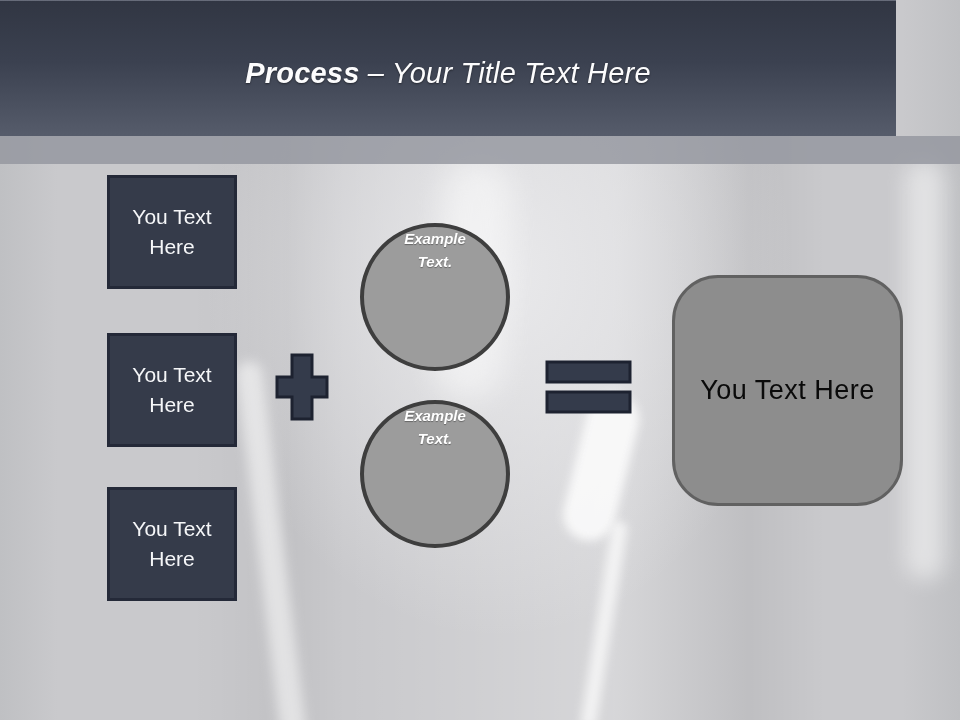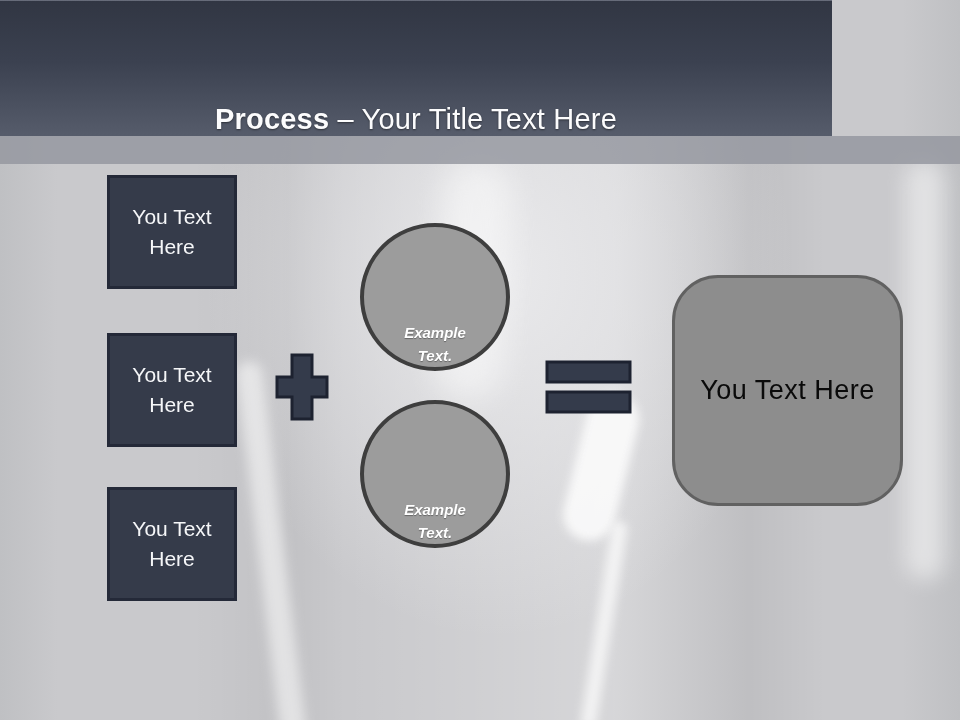--- a/index.html
+++ b/index.html
@@ -44,25 +44,26 @@
     border-radius: 40px; transform: rotate(3deg);
     filter: blur(14px); opacity: 0.5;
   }
   .streak.hip {
     left: 905px; top: 160px; width: 40px; height: 420px;
     border-radius: 20px; filter: blur(10px); opacity: 0.5;
   }
 
   
   .header {
-    position: absolute; left: 0; top: 0; width: 832px; height: 136px;
+    position: absolute; left: 0; top: 0; width: 896px; height: 136px;
     background: linear-gradient(180deg, #313643 0%, #3b4150 45%, #565c6b 100%);
     border-top: 1px solid rgba(255,255,255,0.10);
-    display: flex; align-items: flex-end; justify-content: center;
+    display: flex; align-items: center; justify-content: center;
     padding-top: 10px;
+    font-style: italic;
   }
   .header-strip {
     position: absolute; left: 0; top: 136px; width: 960px; height: 28px;
     background: rgba(148,150,159,0.82);
   }
   .title {
     color: #fcfcfd; font-size: 29px; letter-spacing: 0.2px;
     text-shadow: 0 1px 2px rgba(0,0,0,0.45);
     white-space: nowrap;
   }
@@ -83,21 +84,21 @@
 
   
   .op { position: absolute; }
   .op.plus  { left: 275px; top: 353px; width: 54px; height: 68px; }
   .op.equals{ left: 545px; top: 360px; width: 88px; height: 55px; }
 
   
   .circle {
     position: absolute; left: 360px; width: 150px; height: 148px;
     border-radius: 50%; background: #9c9c9c; border: 4px solid #3e3e3e;
-    display: flex; align-items: flex-end; justify-content: center;
+    display: flex; align-items: flex-start; justify-content: center;
     text-align: center; color: #ffffff; font-size: 15px; font-weight: 700;
     font-style: italic; line-height: 1.55;
     text-shadow: 0 1px 1px rgba(0,0,0,0.35);
   }
   .circle .inner { width: 80px; }
   .circle.c1 { top: 223px; }
   .circle.c2 { top: 400px; }
 
   
   .result-box {

